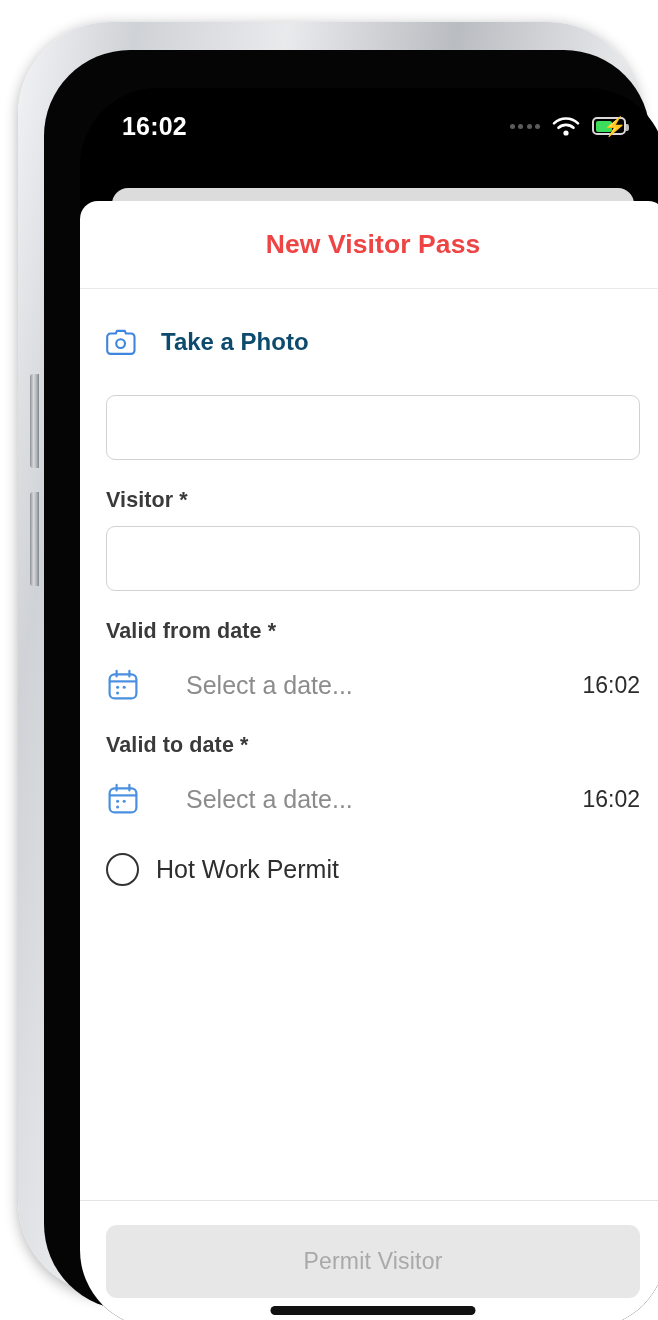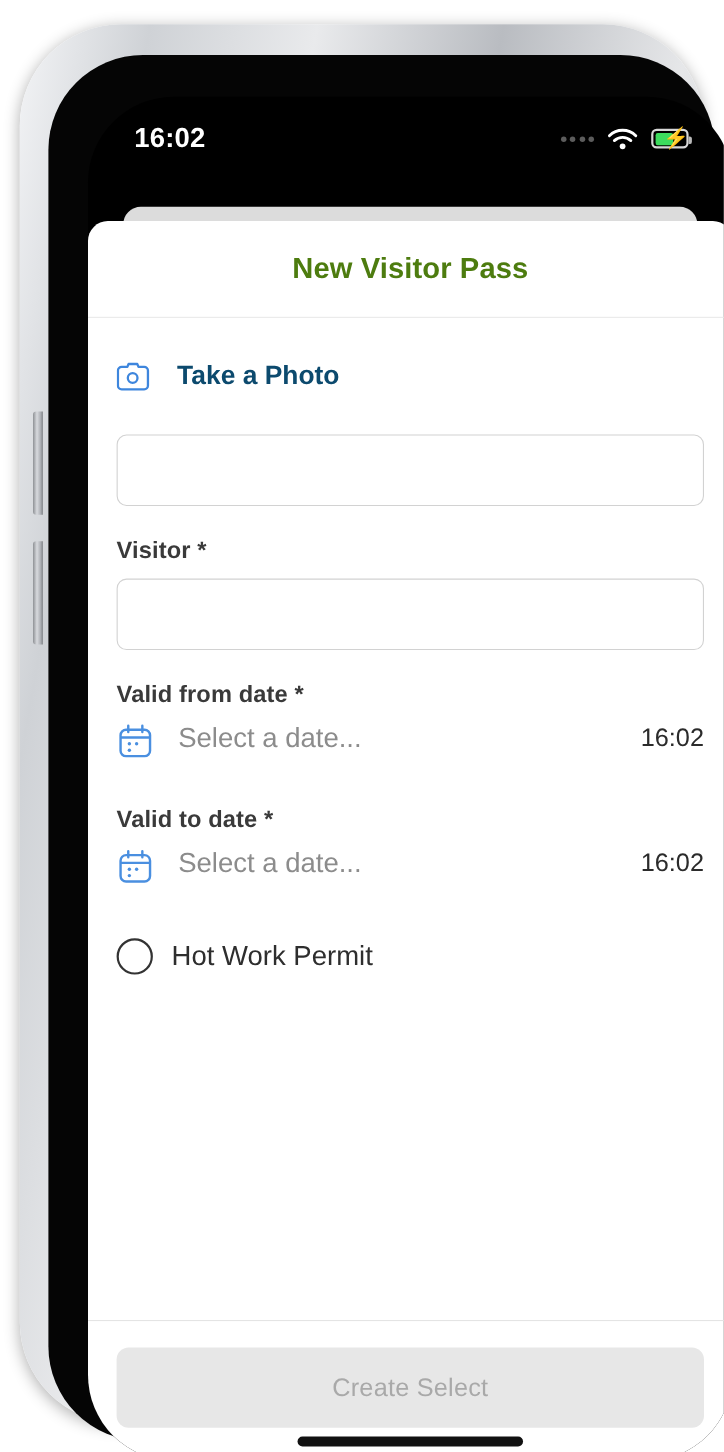--- a/index.html
+++ b/index.html
@@ -72,21 +72,21 @@
     position: absolute; left: 0; top: 113px; width: 586px; height: 1127px;
     background: #ffffff; border-radius: 18px 18px 0 0;
     display: flex; flex-direction: column;
   }
 
   .sheet-header {
     height: 88px; flex: 0 0 88px;
     display: flex; align-items: center; justify-content: center;
     border-bottom: 1px solid #e9e9e9;
   }
-  .sheet-title { font-size: 26.5px; font-weight: bold; color: #4d7c0f; letter-spacing: .1px; }
+  .sheet-title { font-size: 26.5px; font-weight: bold; color: #ef4444; letter-spacing: .1px; }
 
   .sheet-body { flex: 1 1 auto; padding: 26px 26px 0 26px; overflow: hidden; }
 
   
   .photo-row { display: flex; align-items: center; gap: 17px; margin: 10px 0 36px 0; }
   .cam-icon { width: 38px; height: 34px; flex: 0 0 38px; }
   .photo-label { font-size: 24px; font-weight: bold; color: #0c4a6e; }
 
   
   .field { margin-bottom: 28px; }
@@ -96,21 +96,21 @@
   }
   .text-input {
     width: 100%; height: 65px; border: 1.4px solid #d2d2d2;
     border-radius: 9px; background: #fff; padding: 0 16px;
     font-family: "Liberation Sans", sans-serif; font-size: 21px; color: #222;
     outline: none;
   }
 
   
   .date-field { margin-bottom: 20px; }
-  .date-row { display: flex; align-items: flex-start; height: 56px; }
+  .date-row { display: flex; align-items: center; height: 56px; gap: 24px; }
   .cal-icon { width: 34px; height: 34px; flex: 0 0 34px; margin-right: 22px; }
   .date-placeholder { font-size: 25px; color: #8c8c8c; flex: 1 1 auto; }
   .date-time { font-size: 23px; color: #2b2b2b; font-weight: normal; }
 
   
   .radio-row { display: flex; align-items: center; gap: 17px; margin-top: 26px; }
   .radio-circle {
     width: 33px; height: 33px; flex: 0 0 33px;
     border: 2.6px solid #333; border-radius: 50%;
   }
@@ -232,21 +232,21 @@
             </div>
 
             <div class="radio-row">
               <span class="radio-circle"></span>
               <span class="radio-label">Hot Work Permit</span>
             </div>
 
           </div>
 
           <div class="sheet-footer">
-            <button class="create-btn" disabled="">Create Select</button>
+            <button class="create-btn" disabled="">Permit Visitor</button>
           </div>
         </div>
 
         <div class="home-indicator"></div>
       </div>
     </div>
   </div>
 </div>
 
 </body></html>

